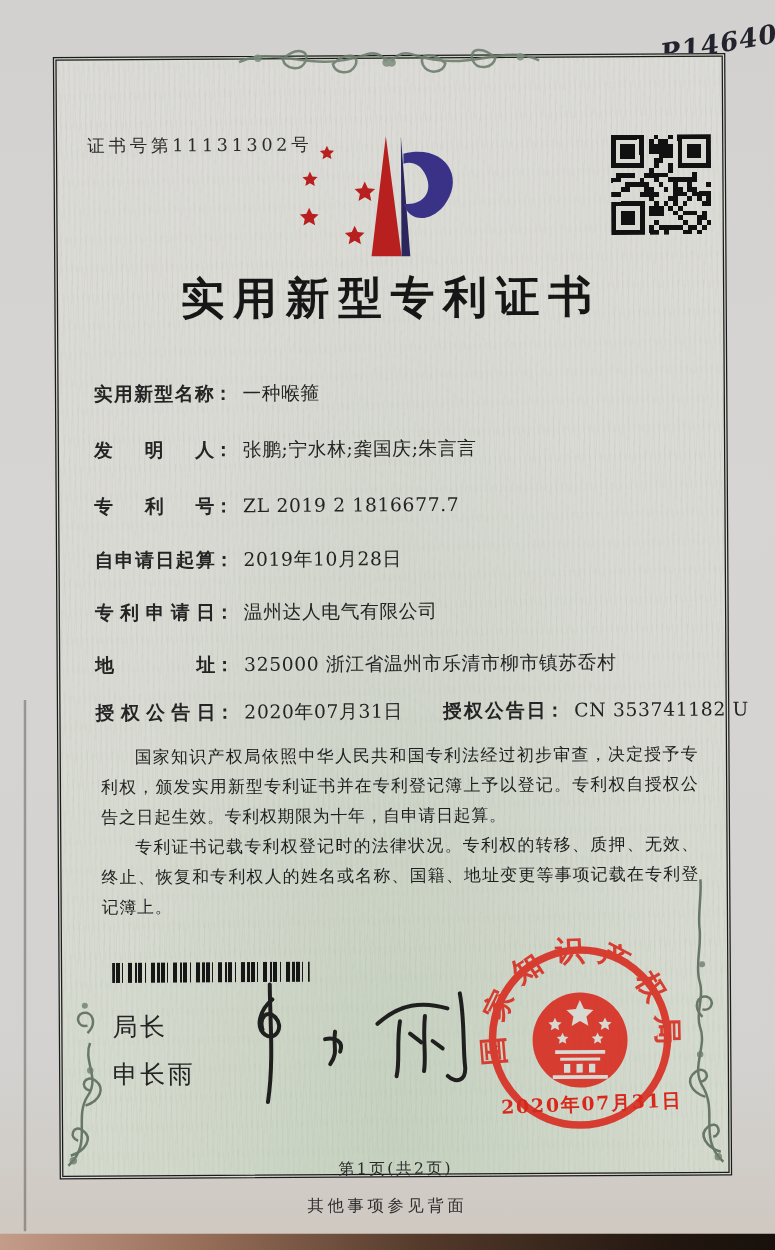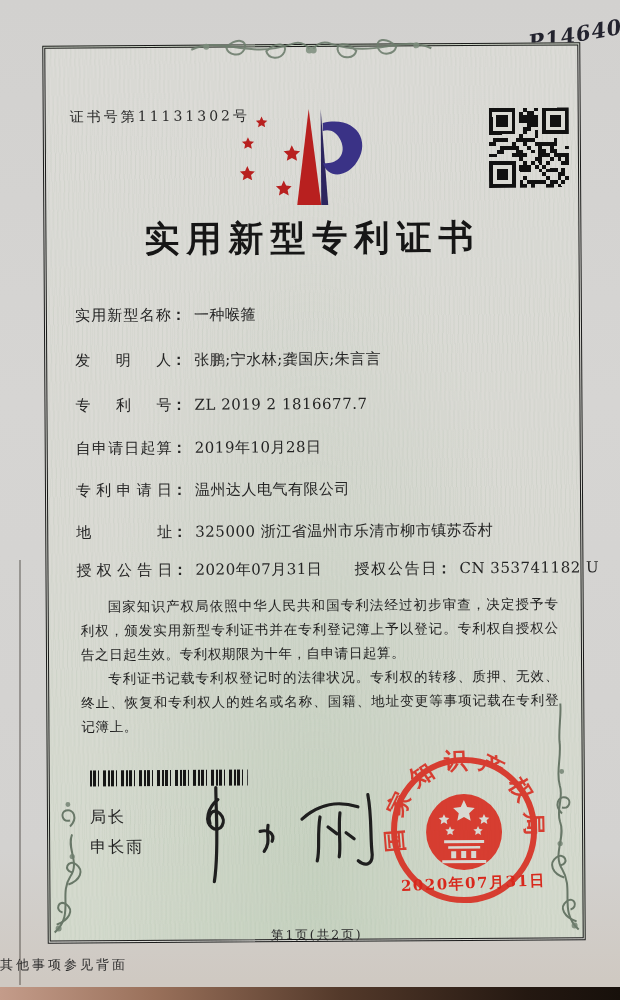--- a/index.html
+++ b/index.html
@@ -22,39 +22,39 @@
   .corner-flourish.left{left:-2px;}
   .corner-flourish.right{right:-2px;transform:scaleX(-1);}
   .cert-number{position:absolute;left:24px;top:60px;font-size:14px;letter-spacing:3px;color:#2b2b2b;}
   .logo{position:absolute;left:185px;top:56px;width:150px;height:110px;}
   .qr{position:absolute;left:443px;top:62px;width:80px;height:80px;}
   .title{position:absolute;left:0;top:168px;width:100%;text-align:center;
          font-size:35px;font-weight:700;letter-spacing:7px;color:#161616;}
   .fields{position:absolute;left:28px;top:0;width:486px;}
   .row{position:absolute;font-size:15px;white-space:nowrap;}
   .row .lbl{display:inline-block;width:96px;text-align:justify;text-align-last:justify;
-            font-weight:400;vertical-align:top;}
+            font-weight:700;vertical-align:top;}
   .row .colon{font-weight:600;}
   .row .val{margin-left:8px;letter-spacing:.5px;}
   .grant2{position:absolute;left:278px;top:0;}
   .paras{position:absolute;left:32px;top:546px;width:478px;font-size:13.5px;line-height:1.78;
          text-align:justify;letter-spacing:.6px;color:#1f1f1f;}
   .paras p{margin:0;text-indent:2em;}
   .barcode{position:absolute;left:40px;top:722px;width:158px;height:16px;
         background:repeating-linear-gradient(90deg,#161616 0 2px,transparent 2px 3px,
           #161616 3px 6px,transparent 6px 8px,#161616 8px 9px,transparent 9px 13px,
           #161616 13px 16px,transparent 16px 18px);}
-  .director{position:absolute;left:40px;top:754px;font-size:16px;line-height:1.9;letter-spacing:2px;}
+  .director{position:absolute;left:40px;top:754px;font-size:20px;line-height:1.9;letter-spacing:2px;}
   .signature{position:absolute;left:120px;top:728px;}
   .seal{position:absolute;left:328px;top:698px;}
   .seal-date{position:absolute;left:318px;top:828px;width:210px;text-align:center;
         color:#d8281c;font-size:15px;letter-spacing:1.5px;transform:rotate(-2deg);font-weight:600;}
   .page-footer{position:absolute;left:0;top:880px;width:100%;text-align:center;
         font-size:12.5px;letter-spacing:2px;color:#2a2a2a;}
-  .back-note{position:absolute;left:0;top:956px;width:100%;
+  .back-note{position:absolute;left:0;top:956px;width:100%;text-align:center;
         font-size:13px;letter-spacing:3px;color:#2e2e2e;}
   .annotation{position:absolute;left:528px;top:22px;font-size:21px;font-style:italic;
         font-weight:600;color:#23232e;transform:rotate(-10deg);letter-spacing:1px;}
 </style>
 </head>
 <body>
 
 <div class="page">
 
   <div class="annotation">P14640</div>

